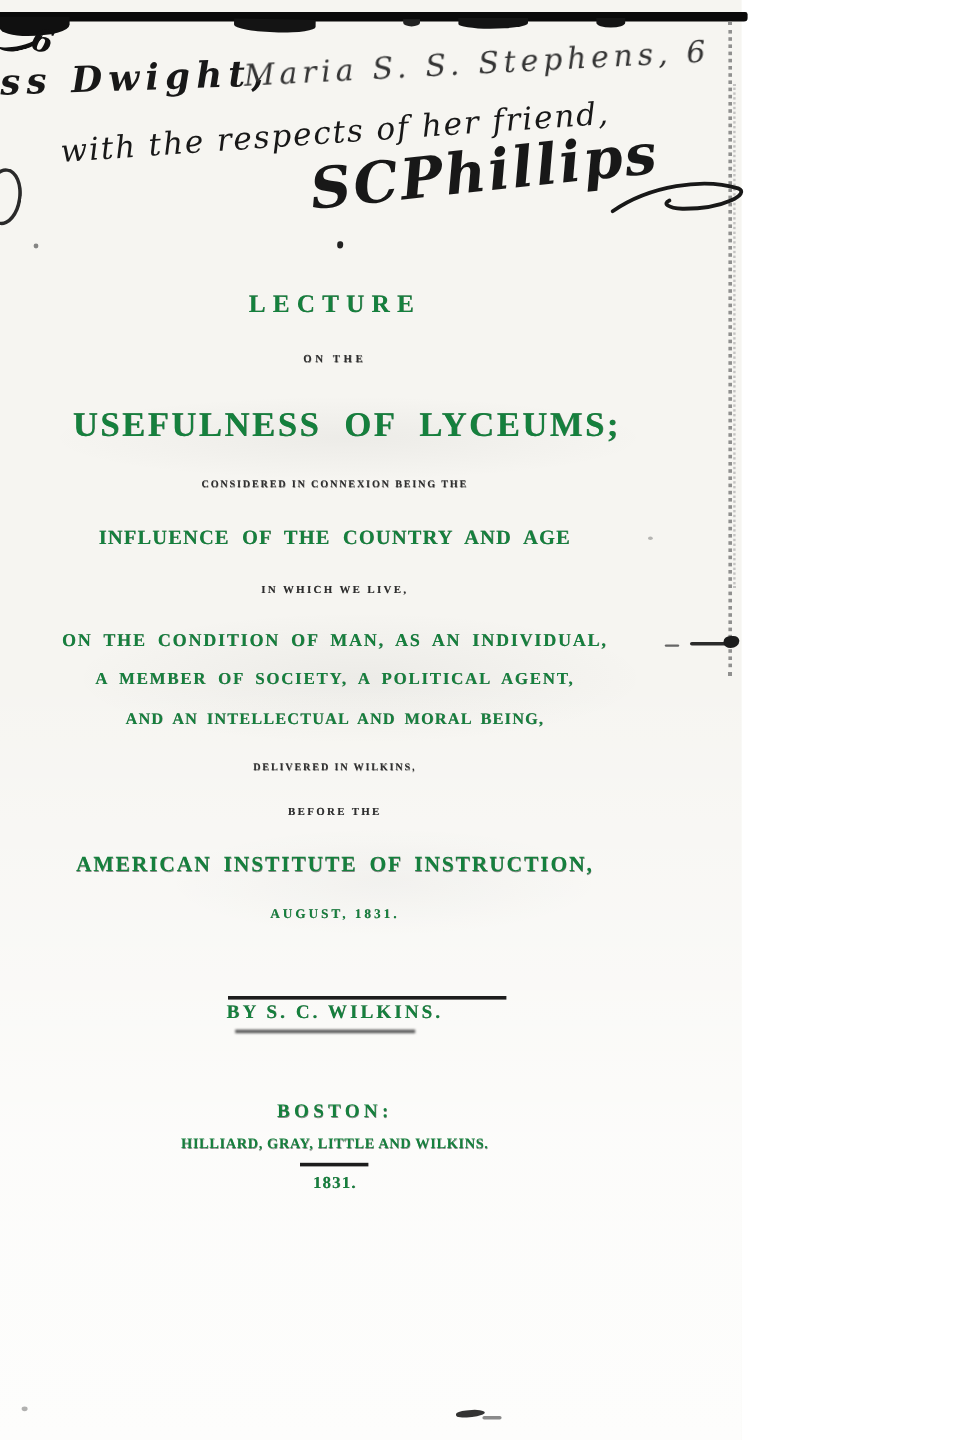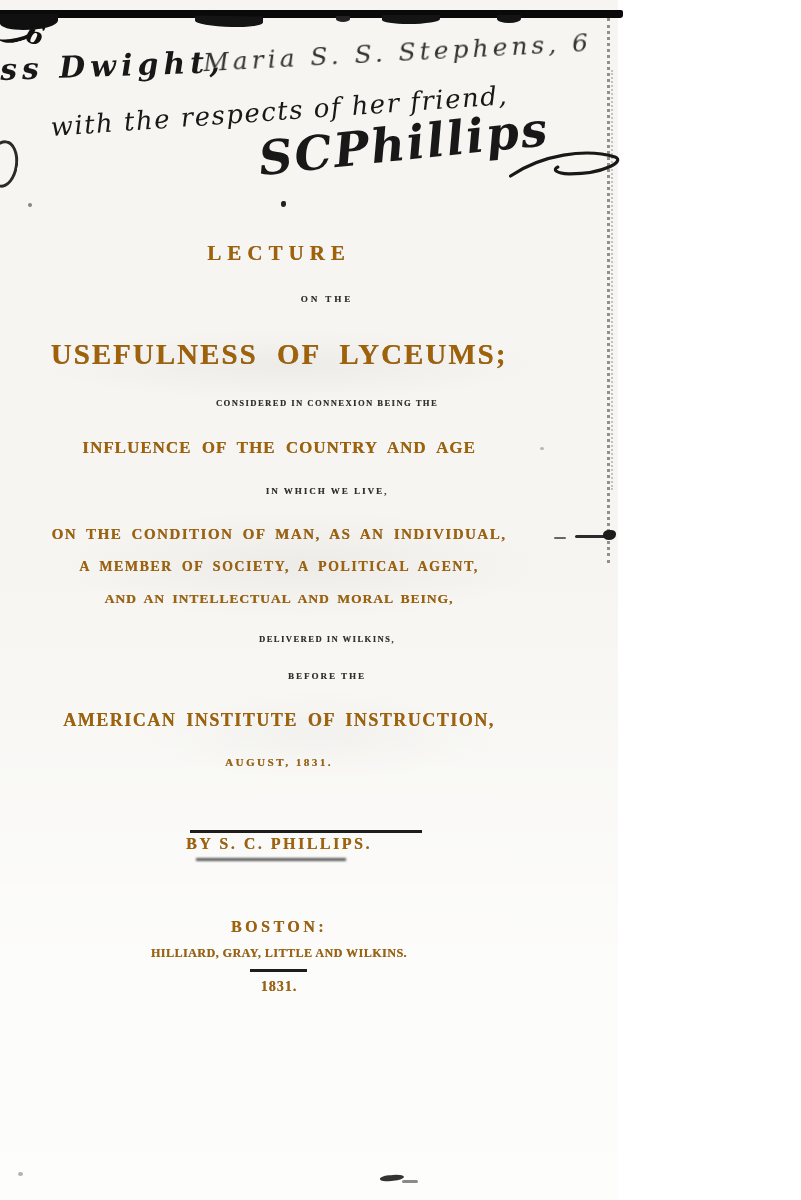--- a/index.html
+++ b/index.html
@@ -44,27 +44,27 @@
   .hand { position:absolute; font-family:"DejaVu Serif", serif; font-style:italic; color:#181818; white-space:nowrap; }
   .hw1a { left:0px;  top:48px;  font-size:30px; letter-spacing:5px; transform:rotate(-2deg); font-weight:bold; }
   .hw1b { left:203px; top:38px; font-size:25px; letter-spacing:4px; transform:rotate(-3deg); color:#333; filter:blur(.3px); }
   .hw2  { left:50px; top:96px;  font-size:26px; letter-spacing:1.5px; transform:rotate(-4deg); }
   .sig  { left:258px; top:116px; font-size:47px; letter-spacing:2px; font-weight:bold; transform:rotate(-6deg); }
   .sig-tail { position:absolute; left:508px; top:148px; transform:rotate(-6deg); }
 
   
   .printed {
     position:absolute; left:0; width:558px; text-align:center;
-    font-weight:bold; color:#a16207; white-space:nowrap;
+    font-weight:bold; color:#15803d; white-space:nowrap;
     text-shadow:0.3px 0.3px 0.5px rgba(0,0,0,.45);
   }
-  .tiny { color:#2e2e2e; filter:blur(.45px);padding-left:48px; }
+  .tiny { color:#2e2e2e; filter:blur(.45px); }
   .l-lecture    { top:241px; font-size:21px;  letter-spacing:6px; }
   .l-onthe      { top:294px; font-size:9px;   letter-spacing:3px; }
-  .l-main       { top:338px; font-size:29px;  letter-spacing:2px; word-spacing:10px; }
+  .l-main       { top:338px; font-size:29px;  letter-spacing:2px; word-spacing:10px;padding-left:10px; }
   .l-considered { top:398px; font-size:8.5px; letter-spacing:1.5px; }
   .l-influence  { top:438px; font-size:17px;  letter-spacing:1px; word-spacing:5px; filter:blur(.3px); }
   .l-inwhich    { top:486px; font-size:9px;   letter-spacing:2px; }
   .l-cond1      { top:526px; font-size:15px;  letter-spacing:1.5px; word-spacing:4px; filter:blur(.25px); }
   .l-cond2      { top:559px; font-size:14px;  letter-spacing:1.5px; word-spacing:4px; filter:blur(.3px); }
   .l-cond3      { top:591px; font-size:13.5px;letter-spacing:1px;  word-spacing:3px; filter:blur(.3px); }
   .l-delivered  { top:634px; font-size:8.5px; letter-spacing:1.5px; }
   .l-before     { top:671px; font-size:9px;   letter-spacing:2px; }
   .l-institute  { top:710px; font-size:18px;  letter-spacing:1.5px; word-spacing:4px; }
   .l-august     { top:756px; font-size:11px;  letter-spacing:2.5px; filter:blur(.3px); }
@@ -130,21 +130,21 @@
   <div class="printed tiny l-inwhich">IN WHICH WE LIVE,</div>
   <div class="printed l-cond1">ON THE CONDITION OF MAN, AS AN INDIVIDUAL,</div>
   <div class="printed l-cond2">A MEMBER OF SOCIETY, A POLITICAL AGENT,</div>
   <div class="printed l-cond3">AND AN INTELLECTUAL AND MORAL BEING,</div>
   <div class="printed tiny l-delivered">DELIVERED IN WILKINS,</div>
   <div class="printed tiny l-before">BEFORE THE</div>
   <div class="printed l-institute">AMERICAN INSTITUTE OF INSTRUCTION,</div>
   <div class="printed l-august">AUGUST, 1831.</div>
 
   <div class="rule rule-by-top"></div>
-  <div class="printed l-byline">BY S. C. PHILLIPS.</div>
+  <div class="printed l-byline">BY S. C. WILKINS.</div>
   <div class="rule rule-by-bottom"></div>
 
   <div class="printed l-boston">BOSTON:</div>
   <div class="printed l-publisher">HILLIARD, GRAY, LITTLE AND WILKINS.</div>
   <div class="rule rule-imprint"></div>
   <div class="printed l-year">1831.</div>
 
   <div class="speck speck-1"></div>
   <div class="speck speck-2"></div>
   <div class="speck speck-3"></div>

